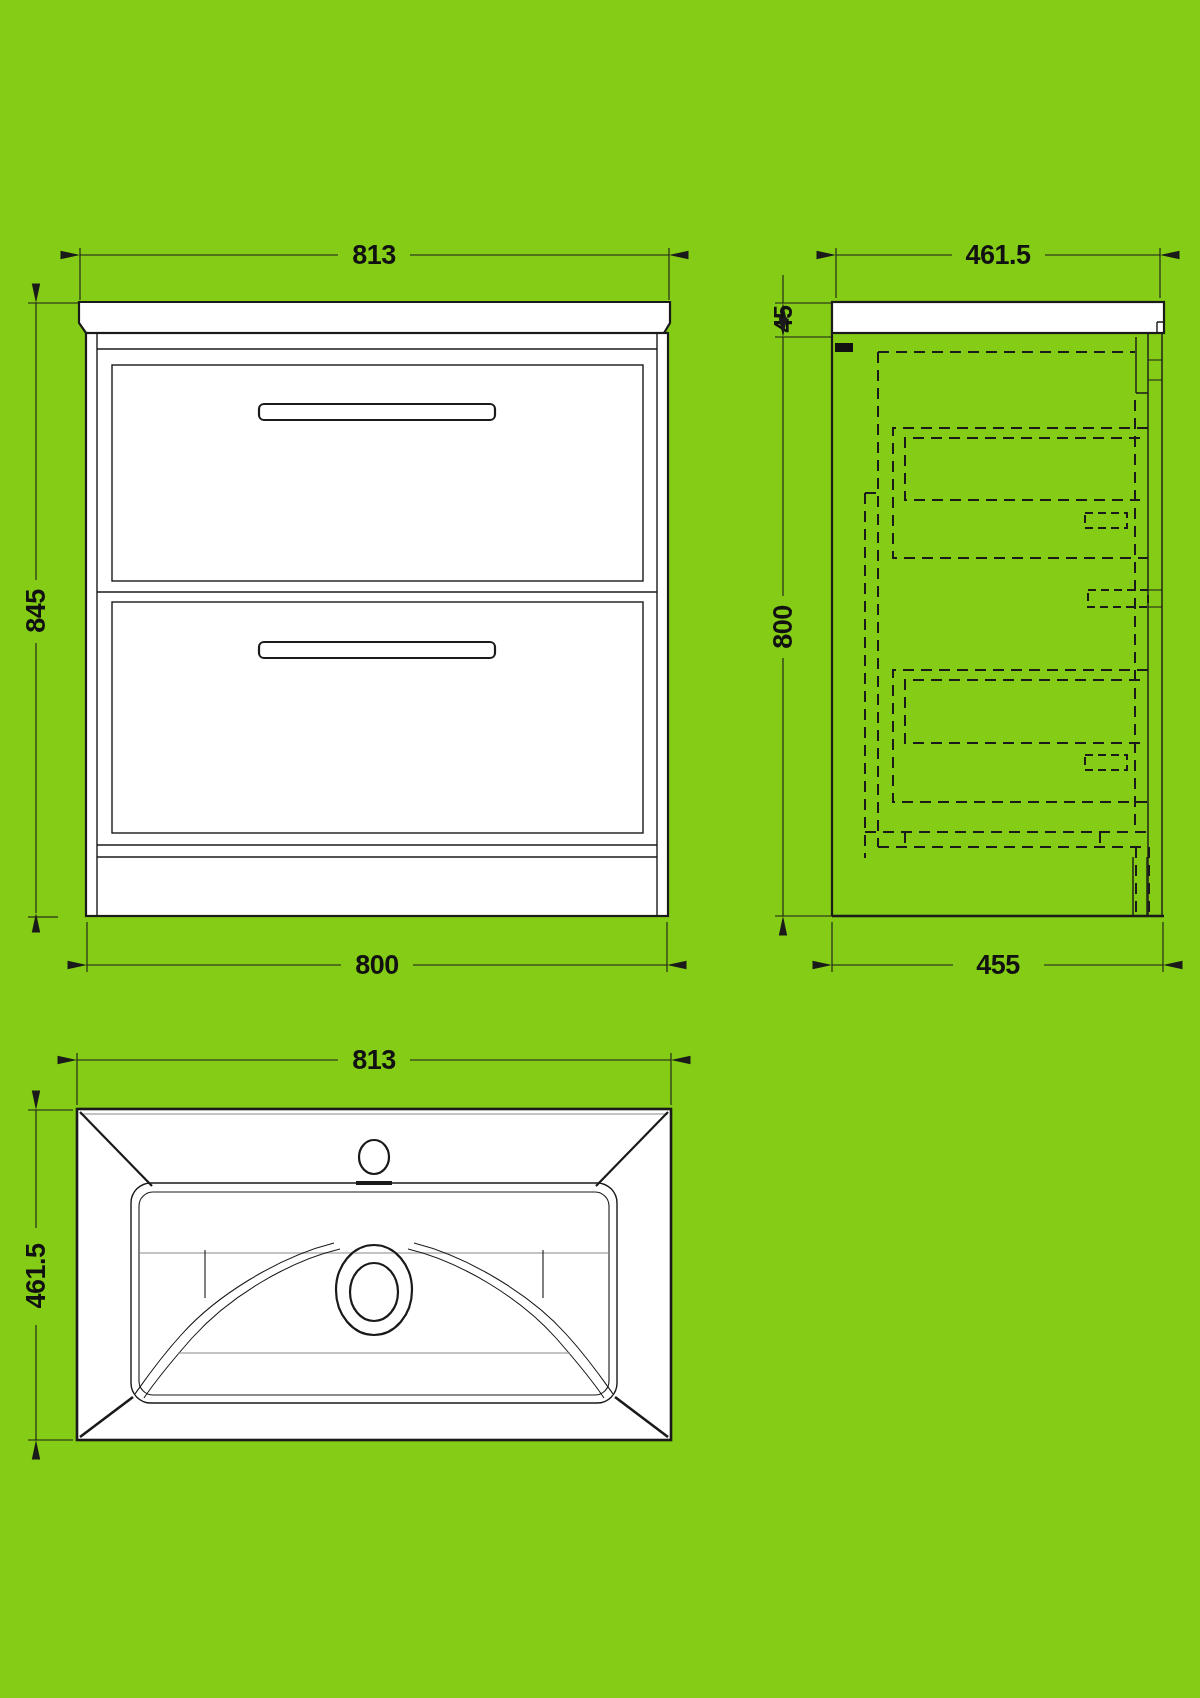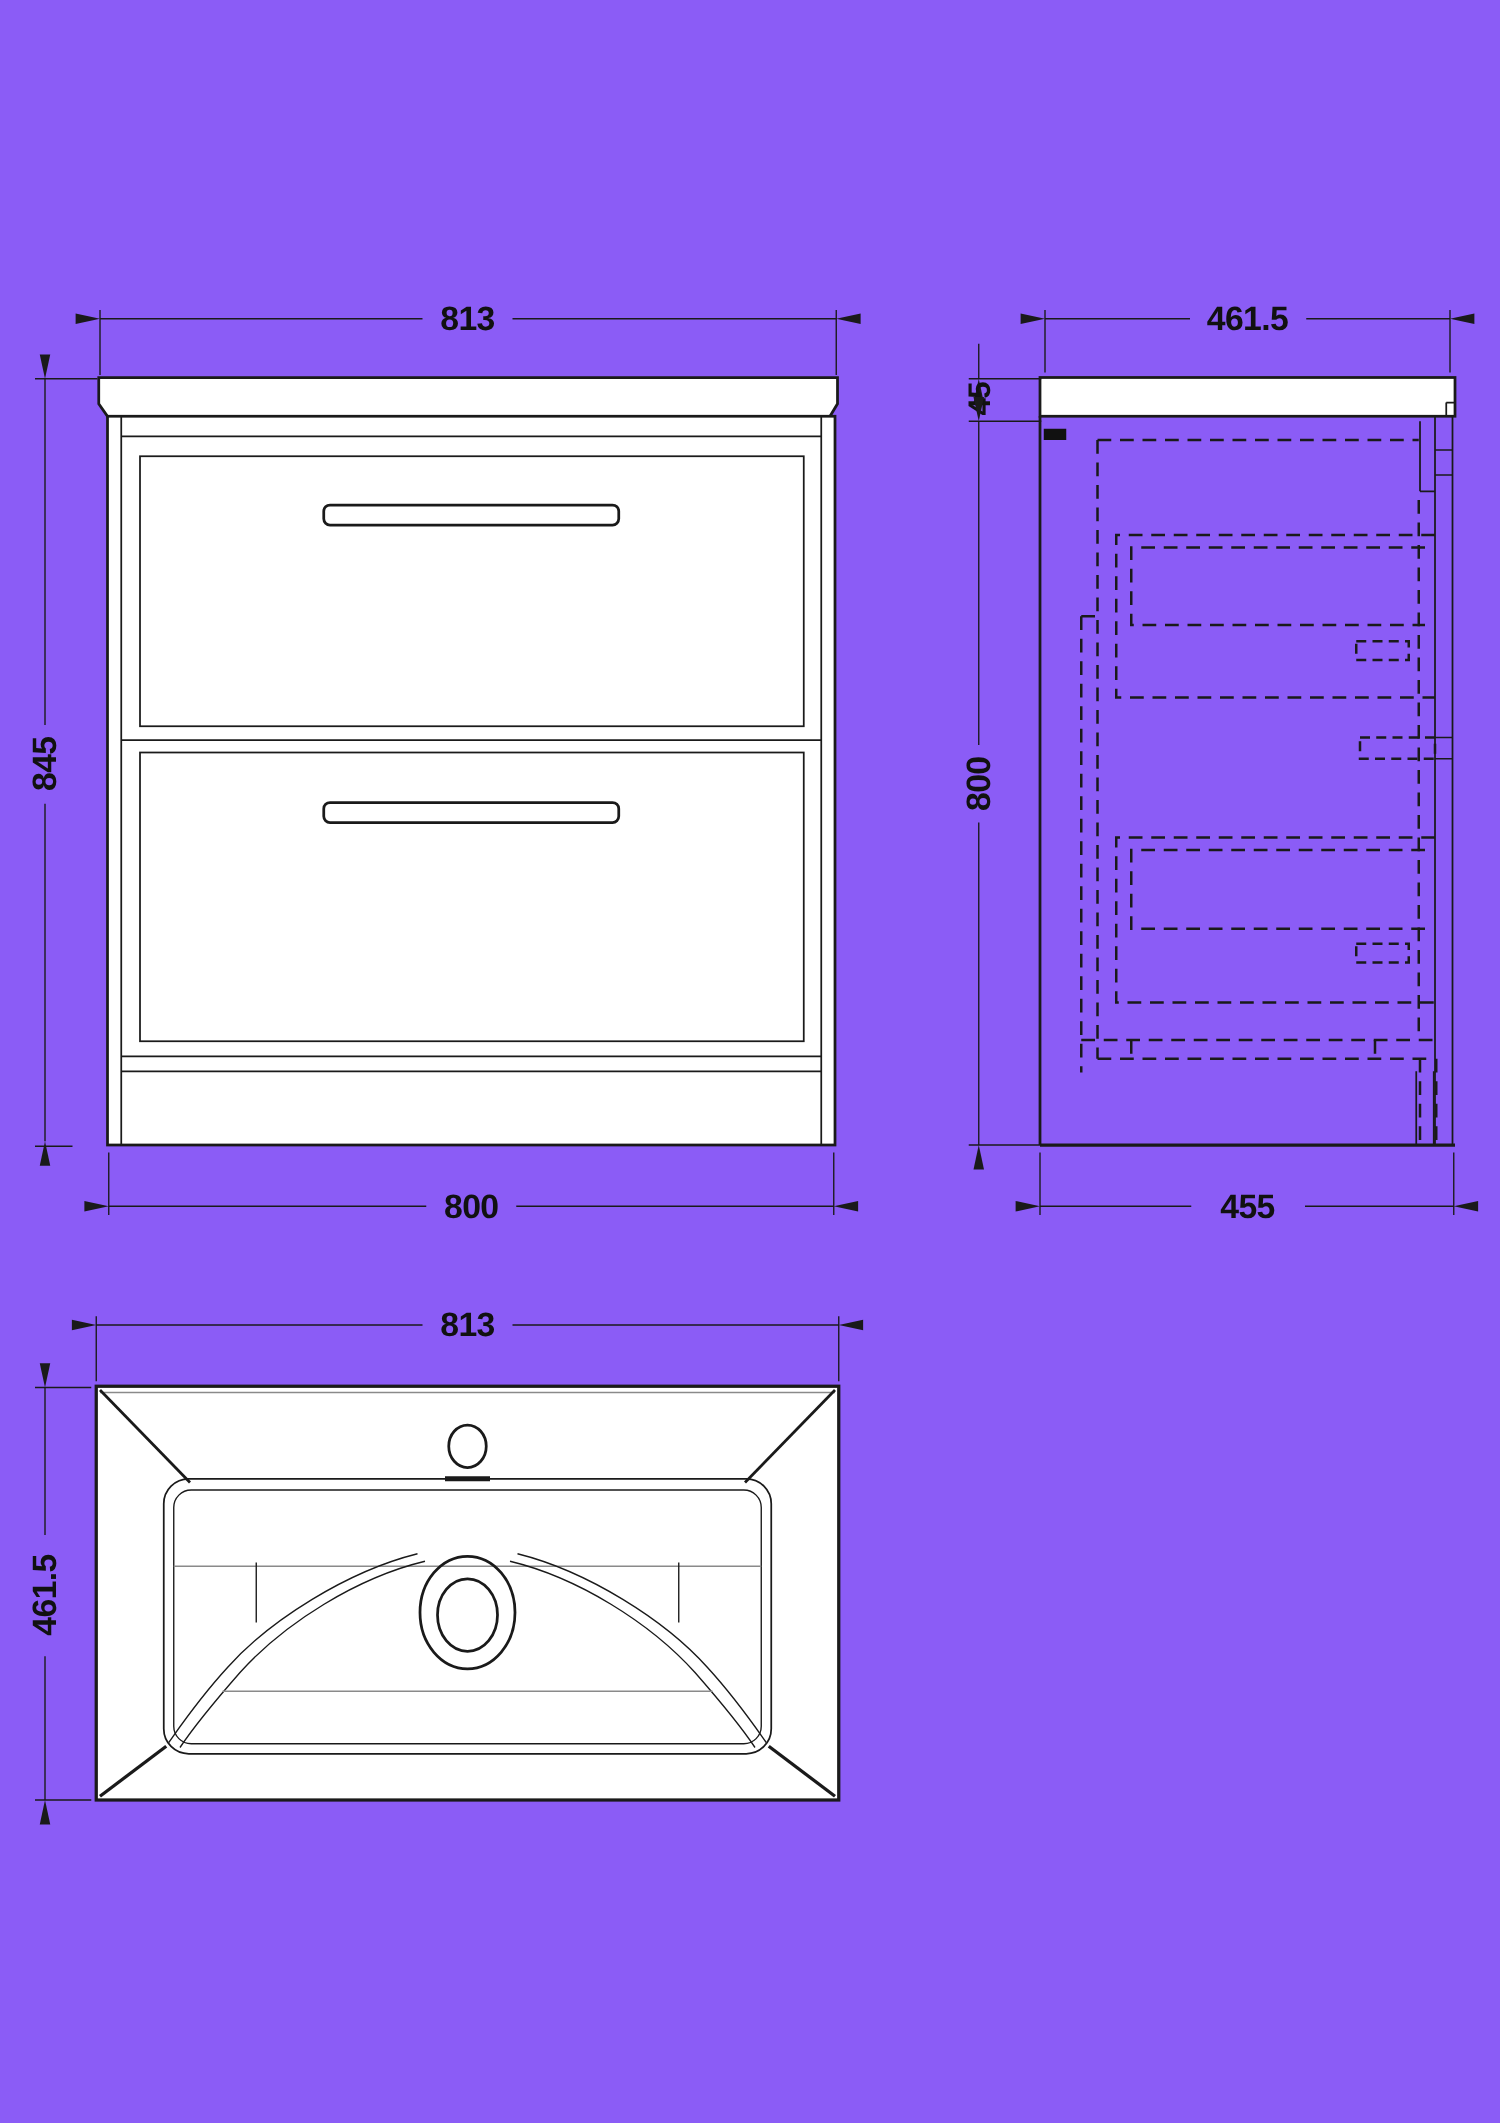--- a/index.html
+++ b/index.html
@@ -1,16 +1,16 @@
 <!DOCTYPE html>
 <html><head>
 <meta charset="utf-8">
 <style>
   html,body{margin:0;padding:0;background:#ffffff;}
-  .stage{width:1200px;height:1698px;background:#8b5cf6;position:relative;overflow:hidden;}
+  .stage{width:1200px;height:1698px;background:#84cc16;position:relative;overflow:hidden;}
   svg{display:block;}
   
   .ln2{fill:none;stroke:#1a1a1a;stroke-width:2.2;}
   .ln1{fill:none;stroke:#1a1a1a;stroke-width:1.4;}
   .lnH{fill:none;stroke:#1a1a1a;stroke-width:2.6;}
   .lnT{fill:none;stroke:#1a1a1a;stroke-width:1.1;}
   .grey{fill:none;stroke:#8a8a8a;stroke-width:1.2;}
   .dash{fill:none;stroke:#1a1a1a;stroke-width:2;stroke-dasharray:11 7;}
   .dashS{fill:none;stroke:#1a1a1a;stroke-width:2;stroke-dasharray:8 5;}
   .dim{fill:none;stroke:#1a1a1a;stroke-width:1.1;}

